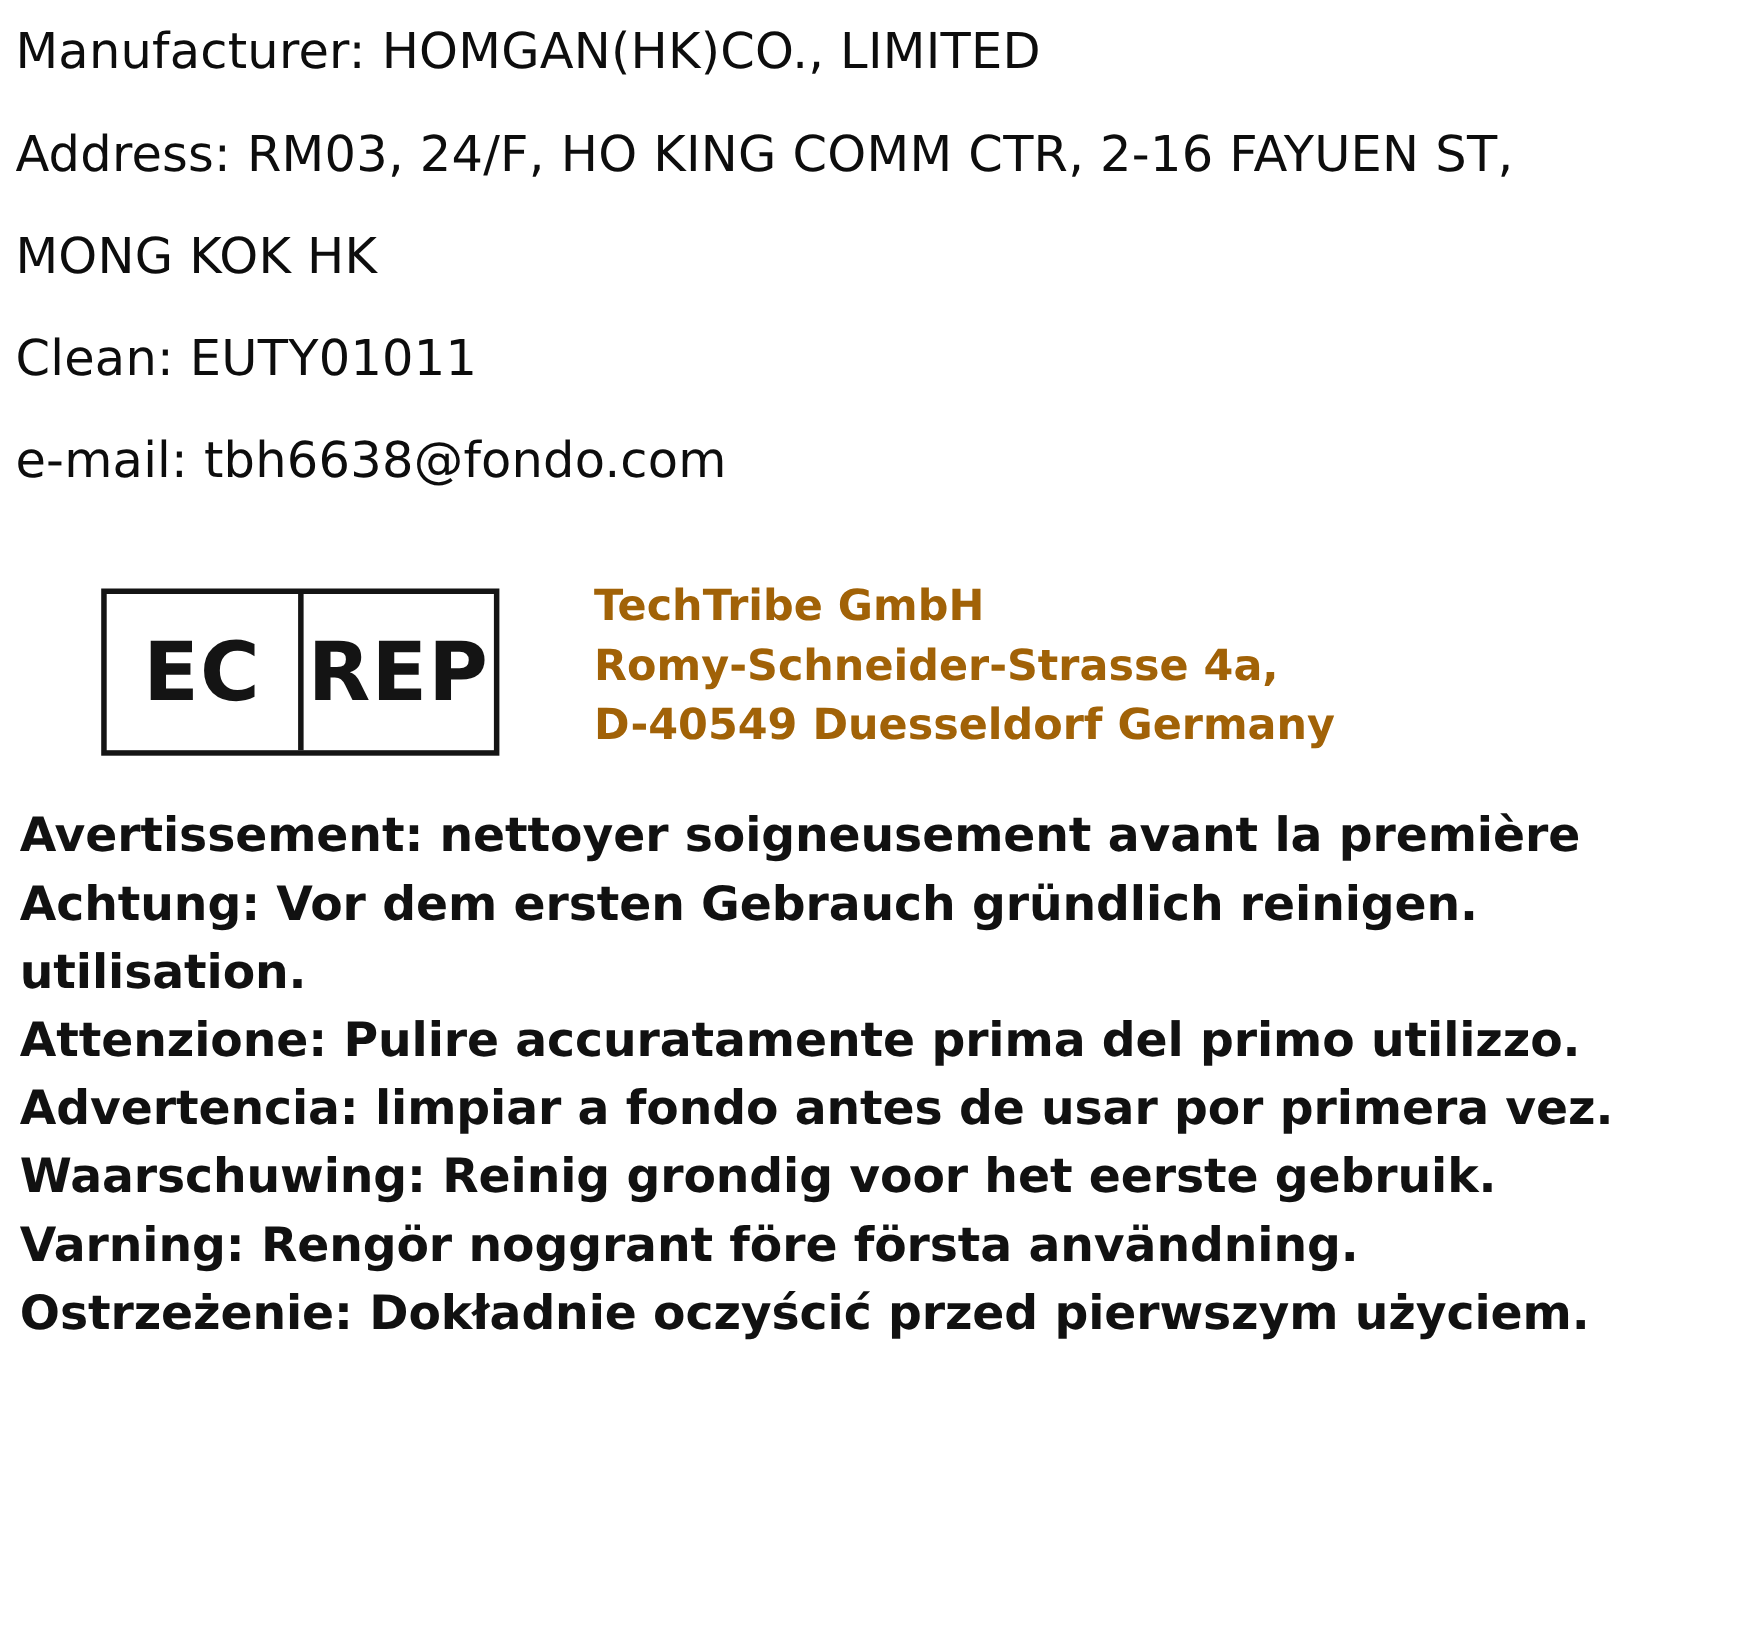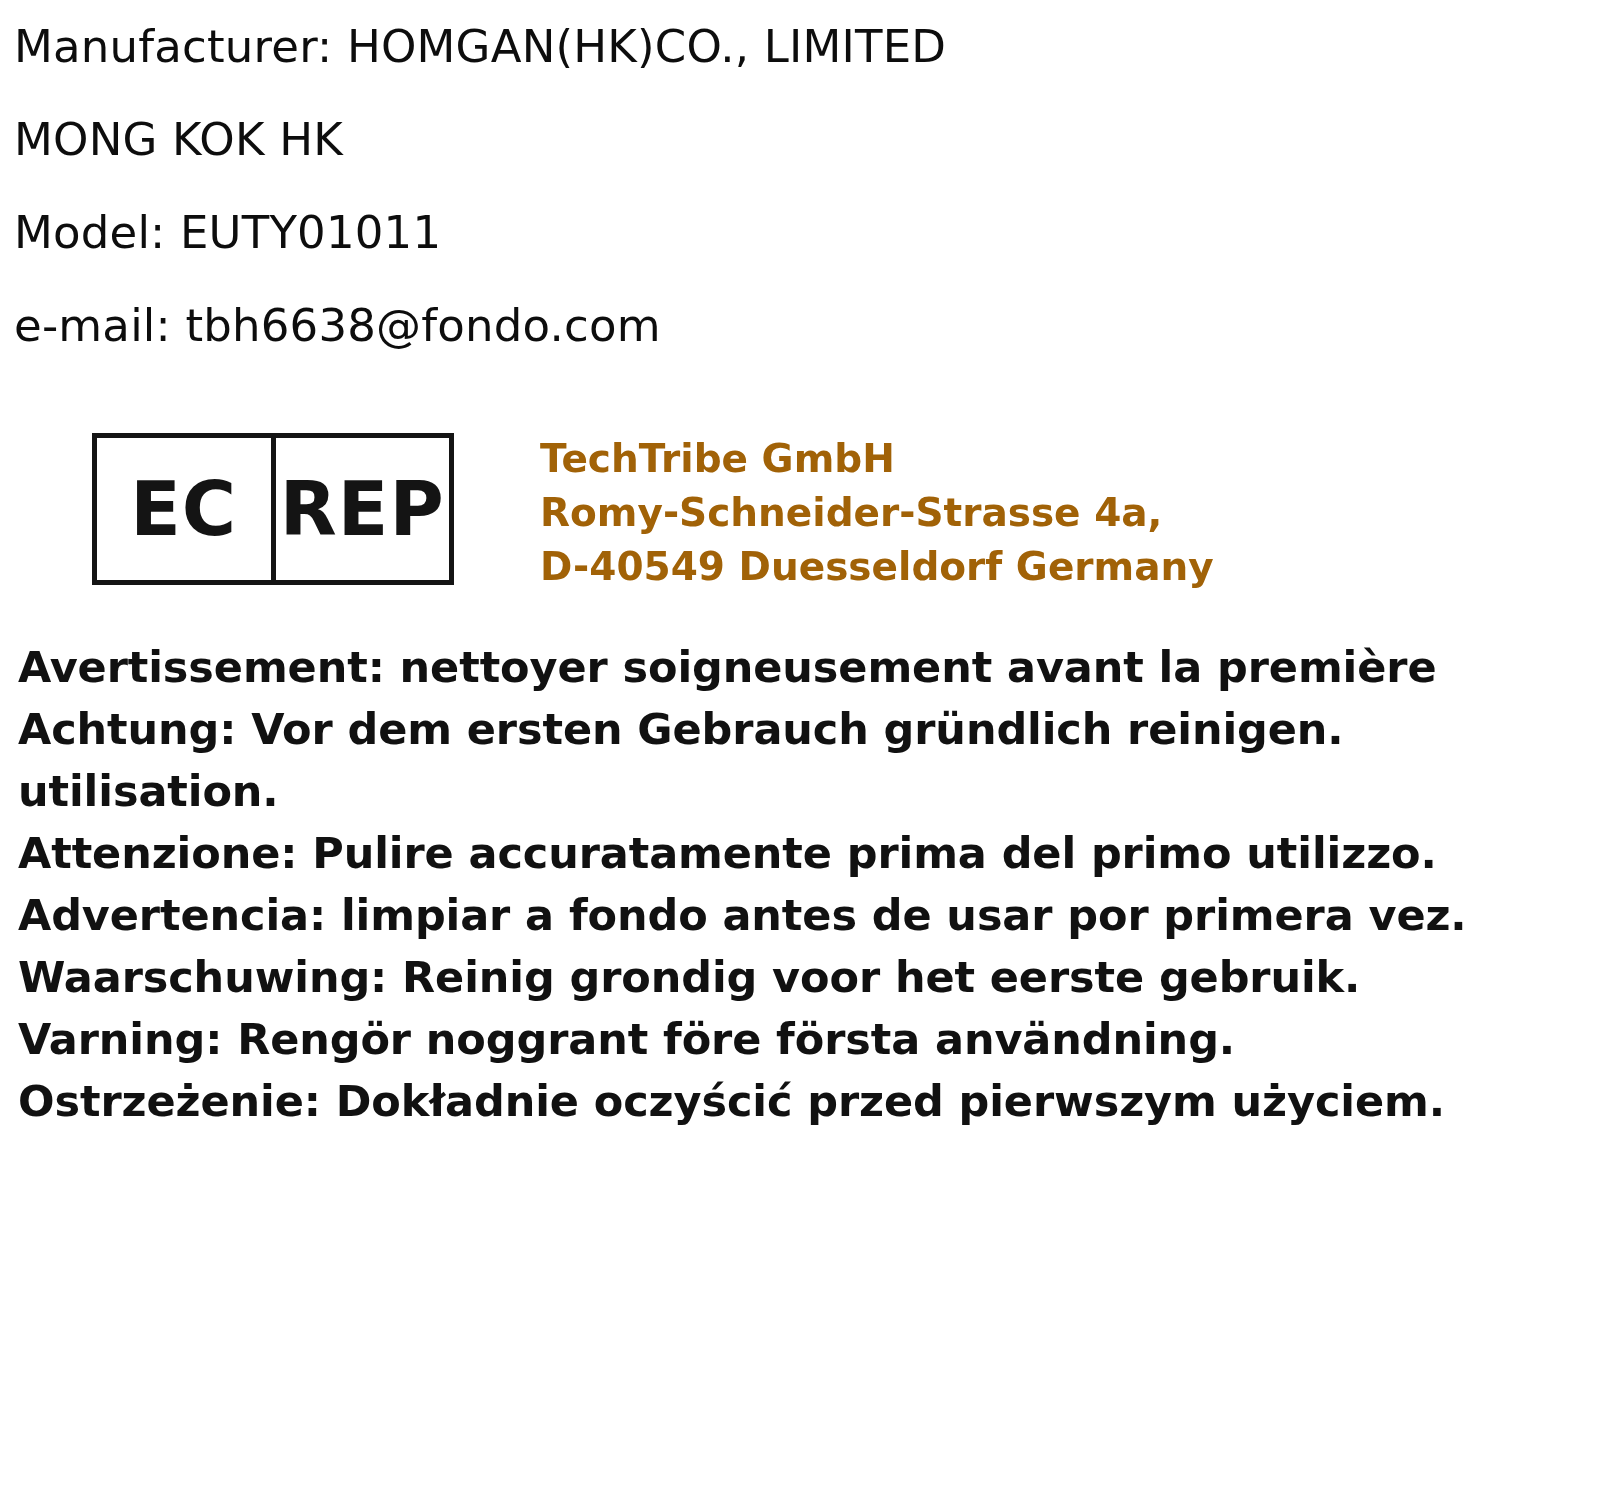--- a/index.html
+++ b/index.html
@@ -28,21 +28,21 @@
   .ident-line {
     font-size: 45px;
     line-height: 93px;
     letter-spacing: 0.2px;
     white-space: nowrap;
     color: #0d0d0d;
   }
   
   .ecrep-row {
     display: flex;
-    align-items: center;
+    align-items: flex-end;
     margin-top: 52px;
     padding-left: 92px;
   }
   .ecrep-box {
     display: flex;
     border: 5px solid #141414;
     height: 152px;
     box-sizing: border-box;
     width: 362px;
     flex: none;
@@ -83,22 +83,23 @@
     letter-spacing: -0.1px;
   }
 </style>
 </head>
 <body>
 
 <div class="page">
 
   <section class="ident">
     <div class="ident-line">Manufacturer: HOMGAN(HK)CO., LIMITED</div>
+    <div class="ident-line">Address: RM03, 24/F, HO KING COMM CTR, 2-16 FAYUEN ST,</div>
     <div class="ident-line">MONG KOK HK</div>
-    <div class="ident-line">Model: EUTY01011</div>
+    <div class="ident-line">Clean: EUTY01011</div>
     <div class="ident-line">e-mail: tbh6638@fondo.com</div>
   </section>
 
   <section class="ecrep-row">
     <div class="ecrep-box">
       <div class="ecrep-cell left">EC</div>
       <div class="ecrep-cell">REP</div>
     </div>
     <div class="ecrep-addr">
       <div>TechTribe GmbH</div>

